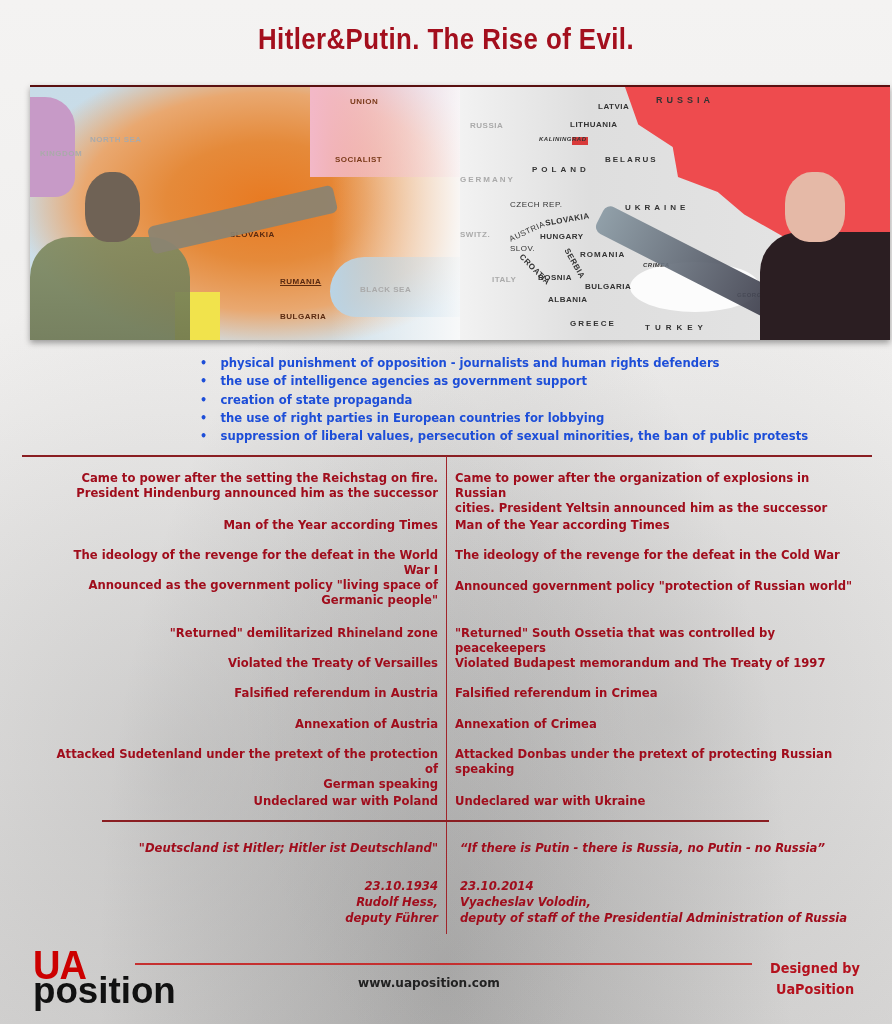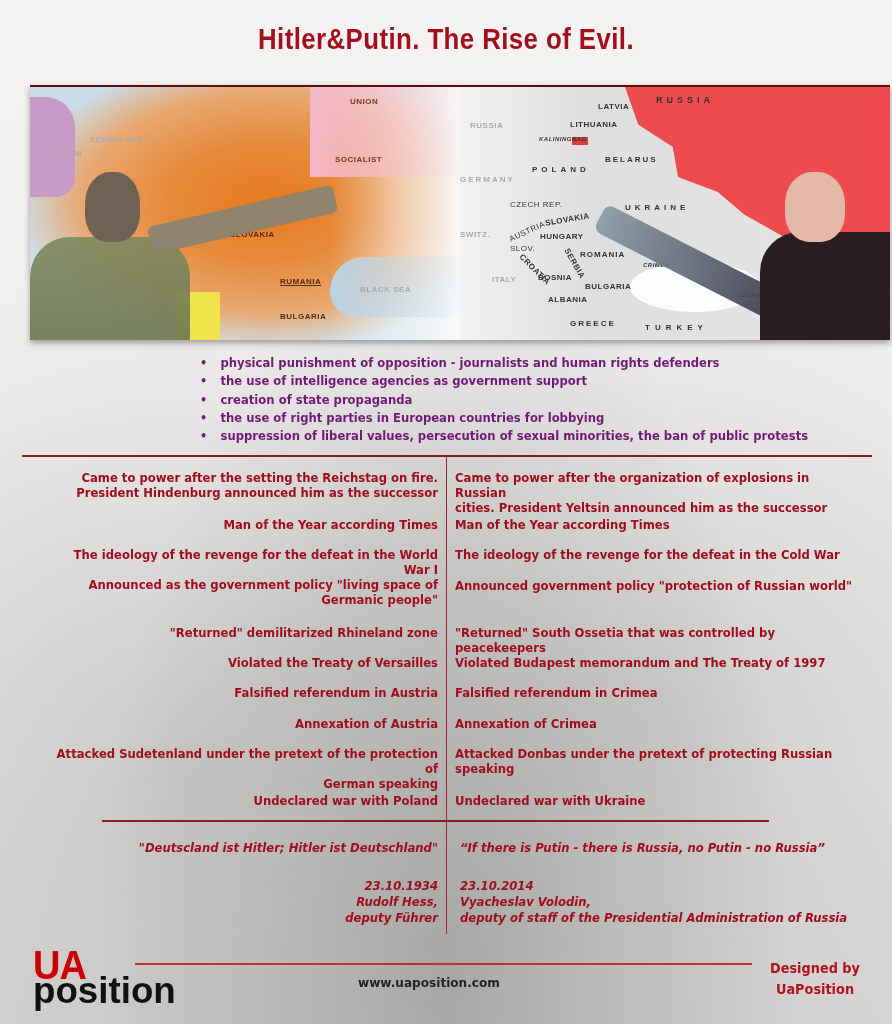--- a/index.html
+++ b/index.html
@@ -61,21 +61,21 @@
   .map-label.faint { color: #aaa; }
   .figure-right { position:absolute; left:130px; top:75px; width:300px; height:180px; }
   .figure-right .head { position:absolute; left:195px; top:10px; width:60px; height:70px; background:#e5b9a7; border-radius: 45% 45% 40% 40%; }
   .figure-right .body { position:absolute; left:170px; top:70px; width:130px; height:110px; background:#2b1e22; border-radius: 40px 0 0 0; }
   .figure-right .arm { position:absolute; left:10px; top:40px; width:200px; height:30px; background:linear-gradient(90deg,#8a9aa4,#3a3a48); transform: rotate(27deg); transform-origin: left center; border-radius: 8px; opacity:0.92; }
 
   .bullets {
     position: absolute; left: 200px; top: 354px; width: 660px;
     list-style: none;
     font-family: "DejaVu Sans", sans-serif; font-weight: bold; font-size: 12.5px;
-    color: #701a75; line-height: 18.3px;
+    color: #1d4ed8; line-height: 18.3px;
   }
   .bullets li { position: relative; padding-left: 22px; white-space: nowrap; transform-origin: left; transform: scaleX(0.93); }
   .bullets li::before { content: "•"; position: absolute; left: 0; top: 0; font-size: 12px; }
 
   .hr { position: absolute; height: 2px; background: #8a1e22; }
   .vr { position: absolute; width: 1px; background: #a0242a; }
 
   .col { position: absolute; font-weight: bold; font-size: 12.5px; color: #a00d1c; line-height: 15px; }
   .col.left { left: 14px; width: 424px; text-align: right; }
   .col.right { left: 455px; width: 430px; text-align: left; }
@@ -101,21 +101,21 @@
 <body>
 
 <div class="title">Hitler&amp;Putin. The Rise of Evil.</div>
 
 <div class="hero">
   <div class="map-left">
     <div class="uk"></div>
     <div class="ussr"></div>
     <div class="yellow"></div>
     <div class="sea"></div>
-    <span class="map-label faint" style="left:60px;top:48px;">SERBIA SEA</span>
+    <span class="map-label faint" style="left:60px;top:48px;">NORTH SEA</span>
     <span class="map-label faint" style="left:10px;top:62px;">KINGDOM</span>
     <span class="map-label" style="left:305px;top:68px;color:#7a3a1a;">SOCIALIST</span>
     <span class="map-label" style="left:320px;top:10px;color:#7a3a1a;">UNION</span>
     <span class="map-label" style="left:200px;top:143px;color:#5a2a10;">SLOVAKIA</span>
     <span class="map-label" style="left:250px;top:190px;color:#5a2a10;text-decoration:underline;">RUMANIA</span>
     <span class="map-label" style="left:250px;top:225px;color:#5a2a10;">BULGARIA</span>
     <span class="map-label faint" style="left:330px;top:198px;">BLACK SEA</span>
     <div class="figure-left">
       <div class="body"></div>
       <div class="arm"></div>

